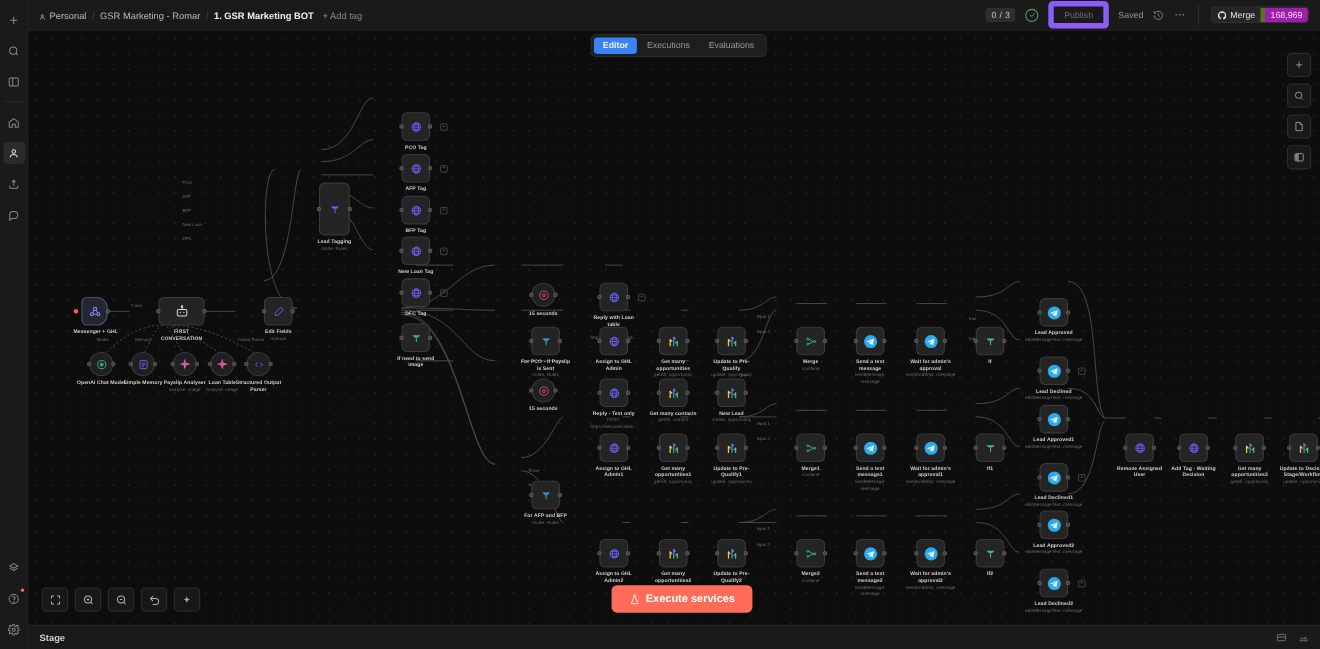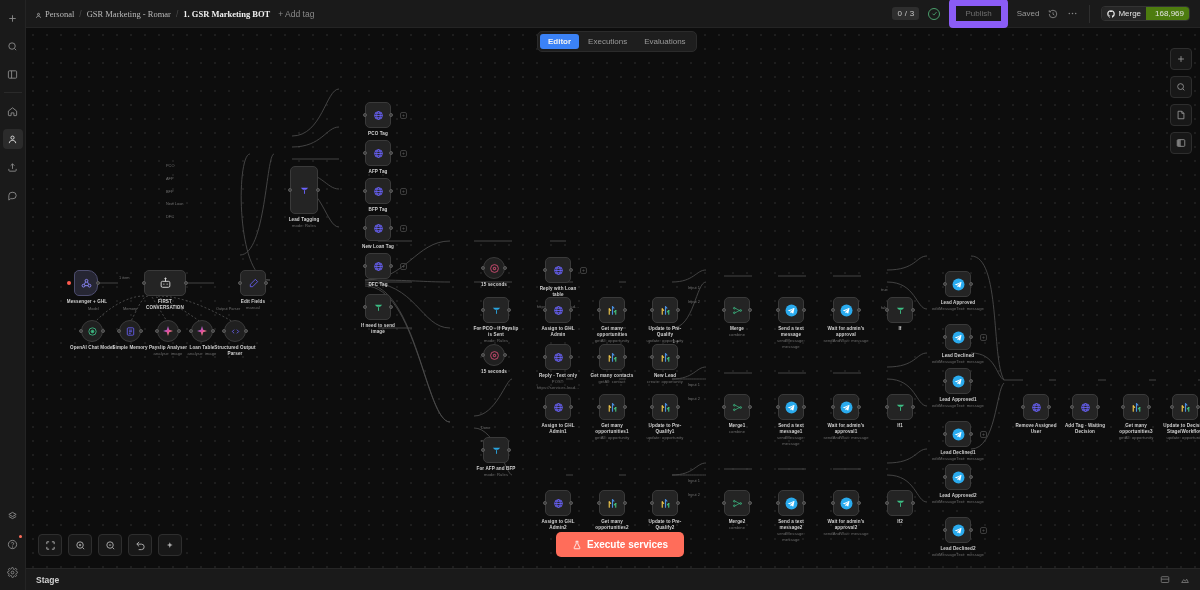--- a/index.html
+++ b/index.html
@@ -26,47 +26,47 @@
   .rail-spacer { flex:1; }
   .rail-dot { position:absolute; top:1px; right:1px; width:3px; height:3px;
               border-radius:50%; background:#ff6d5a; }
 
   
   #topbar {
     position:absolute; left:26px; top:0; width:1174px; height:28px;
     background:#1a1a1a; border-bottom:1px solid #242424;
     display:flex; align-items:center; padding:0 6px; font-size:8.5px;
   }
-  .crumb { color:#b9b9b9; display:flex; align-items:flex-end; gap:3px; padding:0 3px;font-family:Liberation Serif, serif;}
+  .crumb { color:#b9b9b9; display:flex; align-items:flex-end; gap:3px; padding:0 3px;}
   .crumb.current { color:#f0f0f0; font-weight:bold; }
   .crumb-sep { color:#4a4a4a; padding:0 2px; }
   .addtag { color:#8a8a8a; padding:0 5px; }
   .tb-right { margin-left:auto; display:flex; align-items:center; gap:9px; padding-right:4px;}
   .pill-count {
     background:#2e2e2e; color:#c9c9c9; border-radius:3px;
     padding:2px 5px; font-size:8px; letter-spacing:.3px;
   }
   .check-circle {
     width:12px; height:12px; border-radius:50%; border:1.2px solid #4a9e6b;
     display:flex; align-items:center; justify-content:center; color:#4a9e6b; font-size:7px;
   }
   .publish-btn {
-    border:7px solid #8b5cf6; border-radius:4px; padding:3px 9px;
+    border:5px solid #8b5cf6; border-radius:4px; padding:3px 9px;
     color:#6f6f6f; font-size:8px;
   }
   .saved-txt { color:#9a9a9a; font-size:8px; }
   .icon-btn { color:#8a8a8a; font-size:10px; }
   .tb-divider { width:1px; height:18px; background:#2e2e2e; margin:0 2px;}
   .gh-star {
     display:flex; align-items:stretch; border:1px solid #333;
     border-radius:4px; overflow:hidden; font-size:8px; height:15px;
   }
   .gh-left { background:#262626; color:#e3e3e3; display:flex; align-items:center;
              gap:3px; padding:0 5px; }
-  .gh-right { background:#4d7c0f; color:#e3e3e3; display:flex; align-items:center;
+  .gh-right { background:#a21caf; color:#e3e3e3; display:flex; align-items:center;
               padding:0 5px; border-left:4px solid #4d7c0f; }
 
   
   #tabs {
     position:absolute; left:537px; top:31px; z-index:20;
     background:#1e1e1e; border:1px solid #2b2b2b; border-radius:5px;
     display:flex; padding:2px; gap:1px;
   }
   .tab { font-size:8px; padding:3px 8px; border-radius:3px; color:#9a9a9a; }
   .tab.active { background:#3b82f6; color:#f2f2f2; font-weight:bold; }

